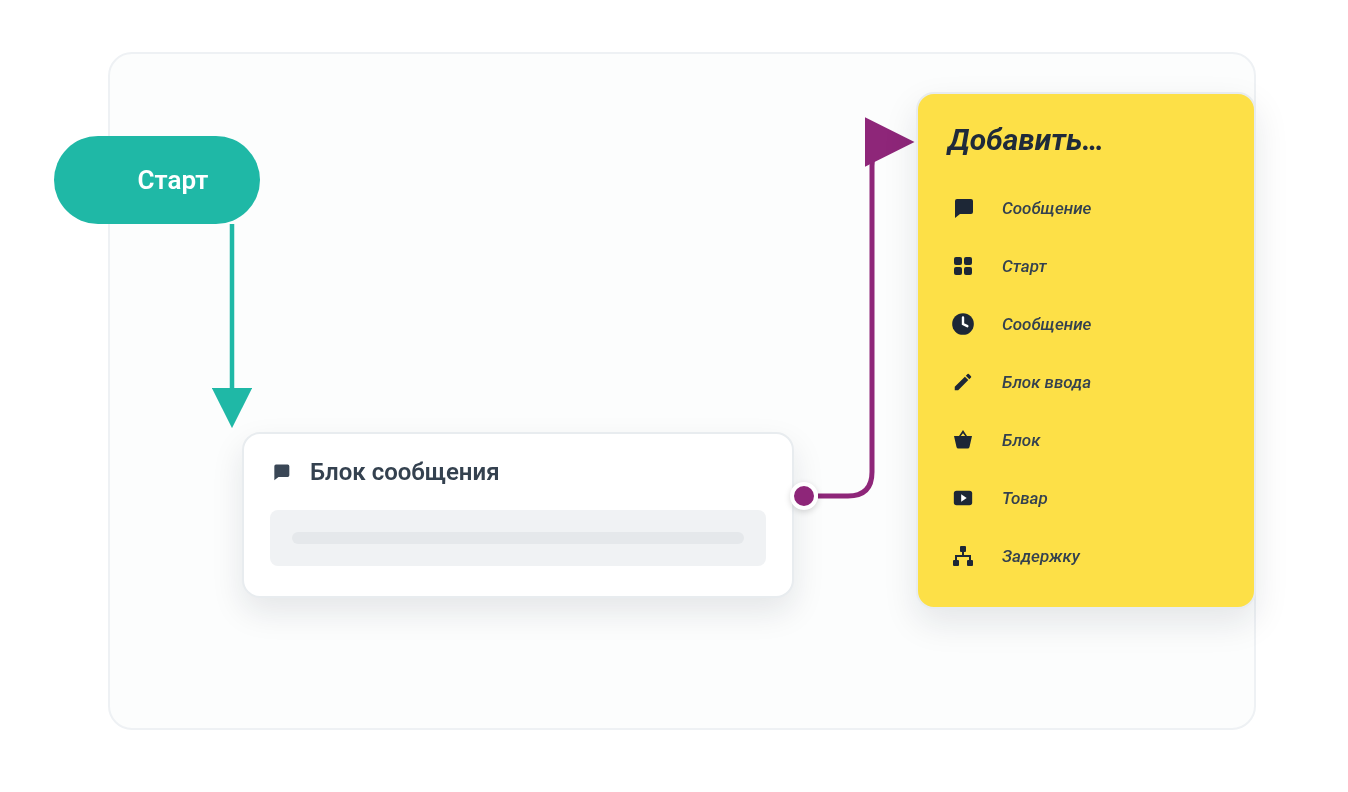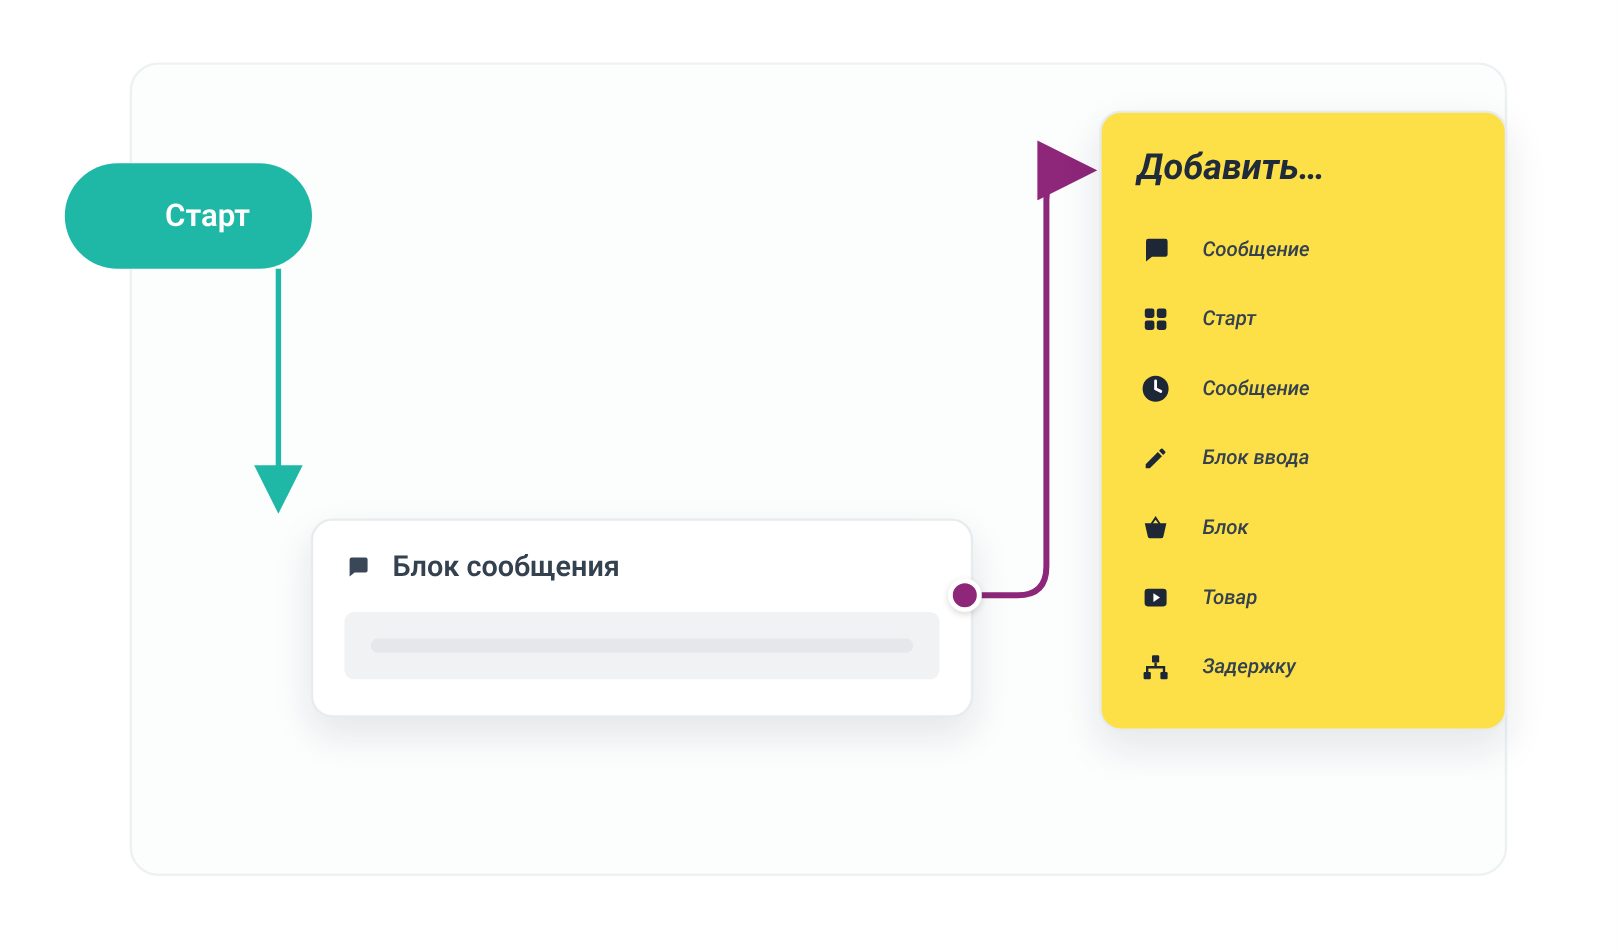--- a/index.html
+++ b/index.html
@@ -31,21 +31,21 @@
     display: flex;
     align-items: center;
     padding-left: 32px;
     color: #ffffff;
     font-size: 26px;
     font-weight: 600;
     justify-content: center;
   }
   .message-block {
     position: absolute;
-    left: 259px;
+    left: 242px;
     top: 432px;
     width: 552px;
     height: 166px;
     background: #ffffff;
     border: 2px solid #e8ecef;
     border-radius: 18px;
     box-shadow: 0 14px 32px rgba(20, 30, 50, 0.10);
     padding: 24px 26px;
   }
   .message-block-header {

